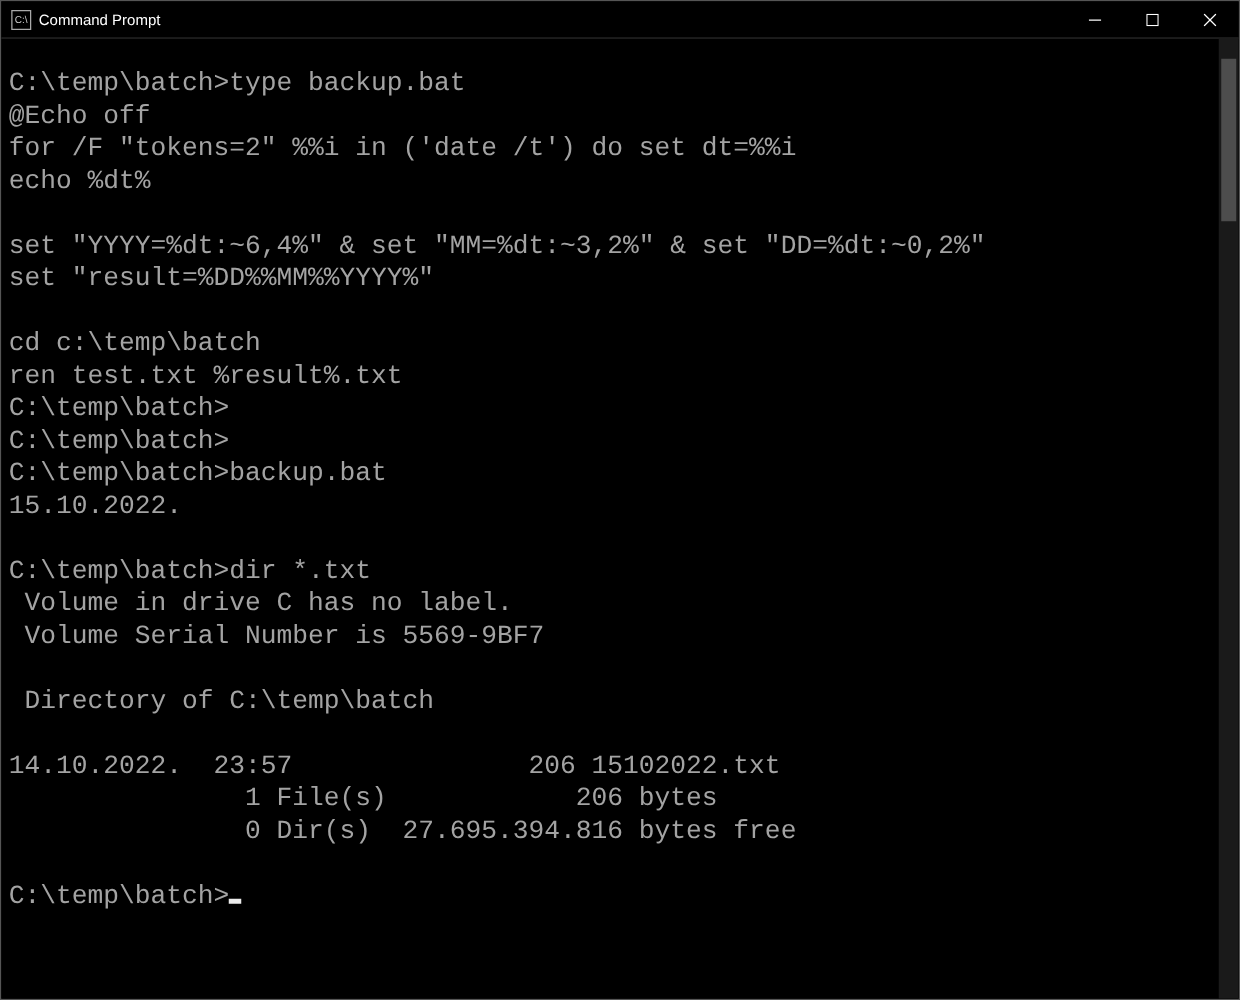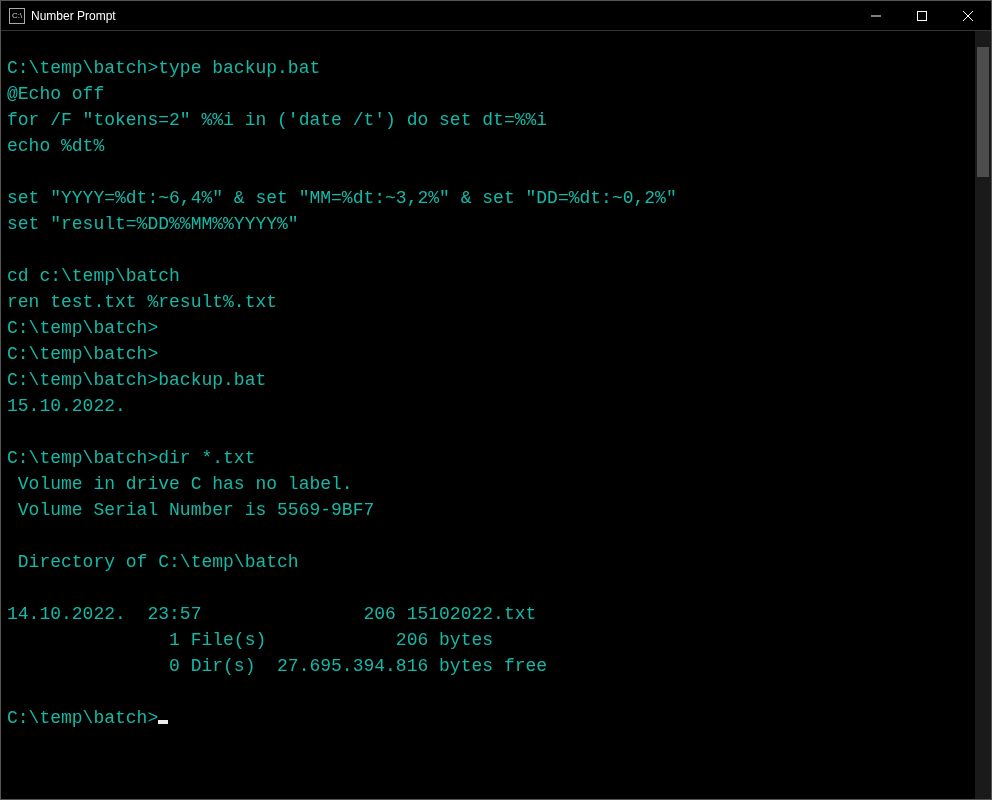--- a/index.html
+++ b/index.html
@@ -57,22 +57,22 @@
     .terminal-area {
       position: relative;
       width: 100%;
       height: calc(100% - 30px);
       background: #000;
       display: flex;
     }
     .terminal {
       flex: 1;
       padding: 24px 6px 6px 6px;
-      color: #14b8a6;
-      font-size: 18px;
+      color: #a3a3a3;
+      font-size: 21px;
       line-height: 26px;
       white-space: pre;
       overflow: hidden;
       font-family: Consolas, 'Courier New', monospace;
     }
     .scrollbar {
       width: 16px;
       background: #1a1a1a;
       position: relative;
     }
@@ -91,21 +91,21 @@
       background: #ececec;
       vertical-align: baseline;
       margin-bottom: -1px;
     }
   </style>
 </head>
 <body>
 
 <div class="titlebar">
   <div class="titlebar-icon">C:\</div>
-  <div class="titlebar-title">Number Prompt</div>
+  <div class="titlebar-title">Command Prompt</div>
   <div class="titlebar-spacer"></div>
   <div class="titlebar-buttons">
     <div class="titlebar-btn">
       <svg width="10" height="10" viewBox="0 0 10 10">
           <line x1="0" y1="5" x2="10" y2="5" stroke="#fff" stroke-width="1"></line>
         </svg>
     </div>
     <div class="titlebar-btn">
       <svg width="10" height="10" viewBox="0 0 10 10">
           <rect x="0.5" y="0.5" width="9" height="9" fill="none" stroke="#fff" stroke-width="1"></rect>

